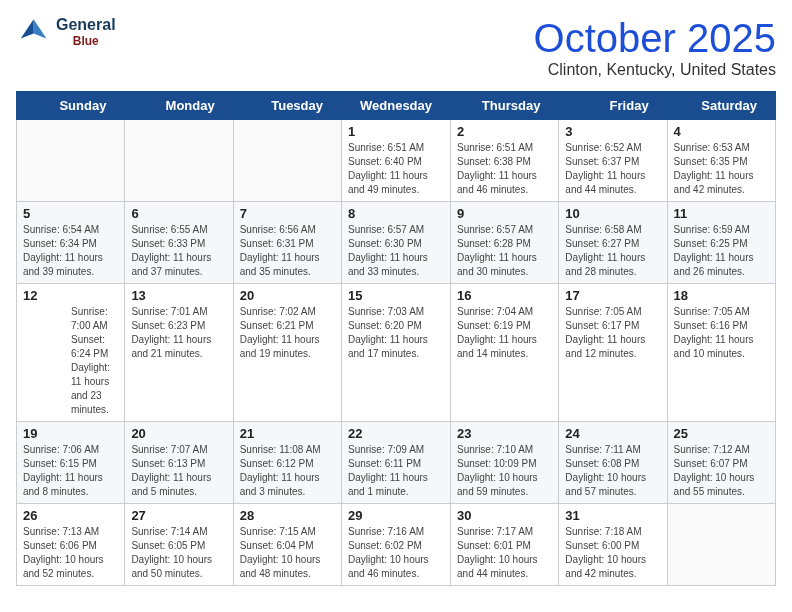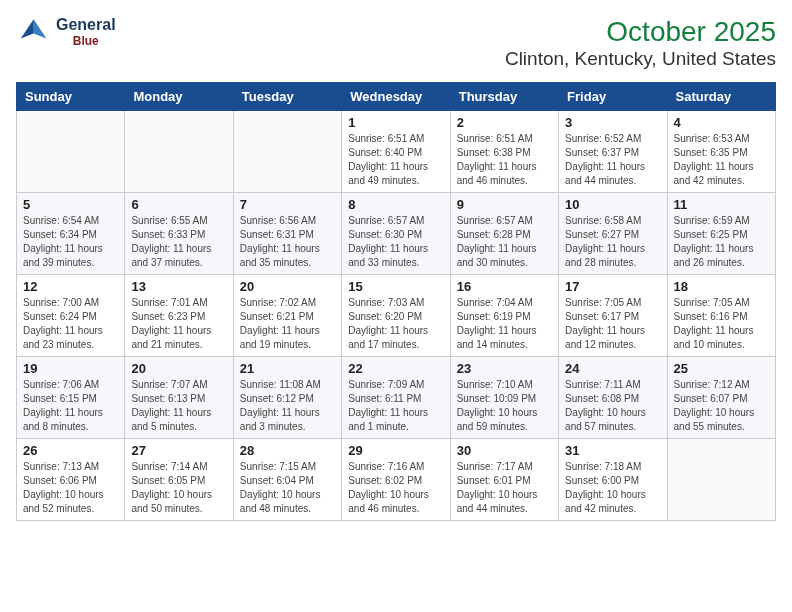--- a/index.html
+++ b/index.html
@@ -22,38 +22,38 @@
       gap: 8px;
     }
     .logo-icon {
       width: 32px;
       height: 32px;
     }
     .title-section {
       text-align: right;
     }
     .month-title {
-      font-size: 28px;
-      color: #15803d;
+      font-size: 40px;
+      color: #1d4ed8;
       font-weight: normal;
     }
     .subtitle {
-      font-size: 19px;
+      font-size: 16px;
       color: #333;
     }
     .calendar {
       width: 100%;
       border-collapse: collapse;
       border: 1px solid #ccc;
     }
     .calendar th {
       background: #1a4d8f;
       color: #fff;
-      text-align: left;
-      padding: 6px 8px;
+      text-align: right;
+      padding: 6px 18px;
       font-size: 13px;
       border: 1px solid #1a4d8f;
       margin-left: 28px;
     }
     .calendar td {
       vertical-align: top;
       padding: 4px 6px;
       border: 1px solid #ccc;
       font-size: 10.5px;
       color: #333;
@@ -194,21 +194,21 @@
           <span class="day-num">11</span>
           <div class="day-info" style="white-space: pre-line;">Sunrise: 6:59 AM
 Sunset: 6:25 PM
 Daylight: 11 hours
 and 26 minutes.</div>
         </td>
       </tr>
       <tr>
         <td>
           <span class="day-num">12</span>
-          <div class="day-info" style="white-space: pre-line;">Sunrise: 7:00 AM
+          <div class="day-info" style="white-space: pre-line; margin-left: 48px;">Sunrise: 7:00 AM
 Sunset: 6:24 PM
 Daylight: 11 hours
 and 23 minutes.</div>
         </td>
         <td>
           <span class="day-num">13</span>
           <div class="day-info" style="white-space: pre-line;">Sunrise: 7:01 AM
 Sunset: 6:23 PM
 Daylight: 11 hours
 and 21 minutes.</div>

